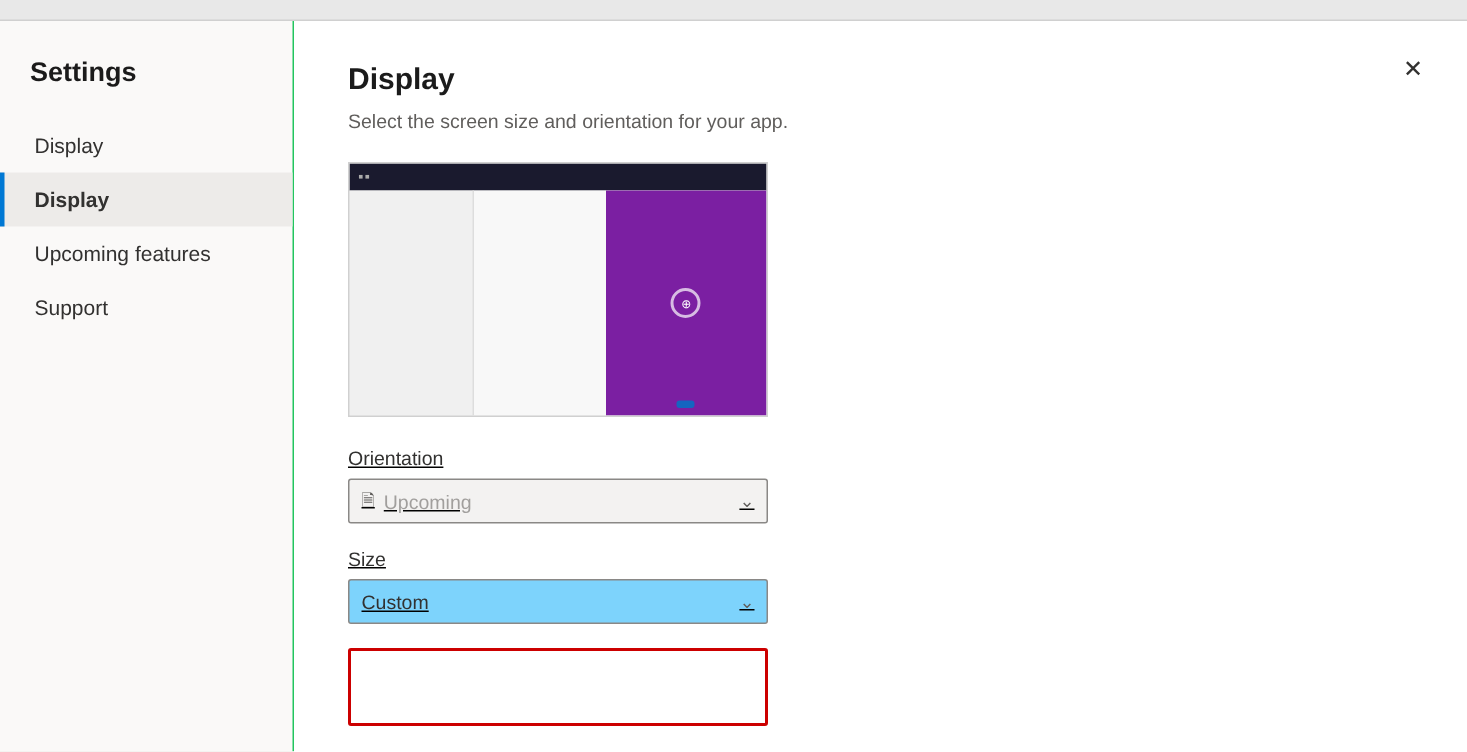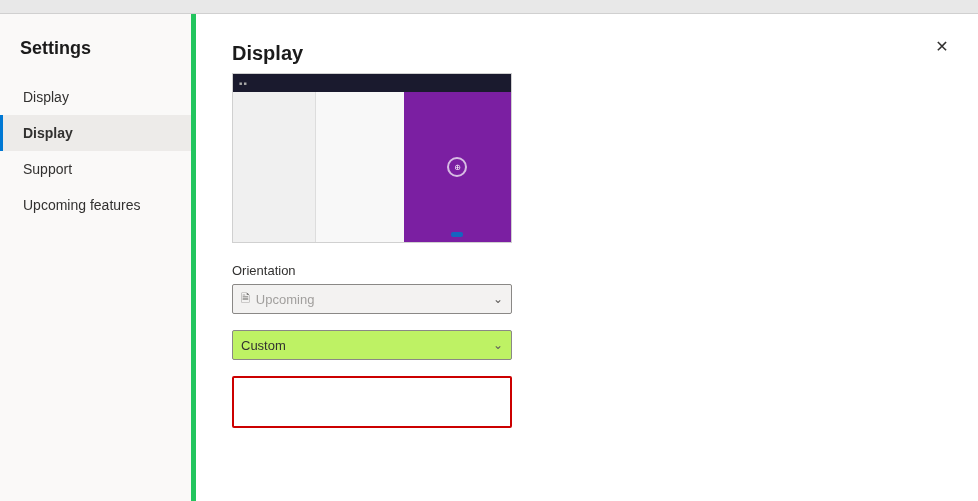--- a/index.html
+++ b/index.html
@@ -22,21 +22,21 @@
     .main-area {
       display: flex;
       flex: 1;
       overflow: hidden;
     }
 
     
     .sidebar {
       width: 196px;
       background: #faf9f8;
-      border-right: 5px solid #22c55e;
+      border-right: 1px solid #22c55e;
       padding-top: 8px;
       flex-shrink: 0;
     }
 
     .sidebar-title {
       font-size: 18px;
       font-weight: 600;
       color: #1b1b1b;
       padding: 16px 20px 20px 20px;
     }
@@ -174,34 +174,35 @@
       transform: translateX(-50%);
       width: 12px;
       height: 5px;
       background: #1565c0;
       border-radius: 2px;
     }
 
     
     .field-group {
       margin-bottom: 16px;
+      text-decoration: underline;
     }
 
     .field-label {
       font-size: 13px;
       color: #323130;
       margin-bottom: 6px;
       font-weight: 400;
     }
 
     .select-field {
       width: 280px;
       height: 30px;
       border: 1px solid #8a8886;
-      background: #bef264;
+      background: #7dd3fc;
       border-radius: 2px;
       padding: 0 8px;
       font-size: 13px;
       color: #323130;
       display: flex;
       align-items: center;
       justify-content: space-between;
       cursor: pointer;
     }
 
@@ -241,32 +242,33 @@
 
   <div class="sidebar">
     <div class="sidebar-title">Settings</div>
     <div class="sidebar-item">
       <span>Display</span>
     </div>
     <div class="sidebar-item active">
       <span>Display</span>
     </div>
     <div class="sidebar-item">
+      <span>Upcoming features</span>
+    </div>
+    <div class="sidebar-item">
       <span>Support</span>
     </div>
-    <div class="sidebar-item">
-      <span>Upcoming features</span>
-    </div>
   </div>
 
   <div class="content-area">
 
     <button class="close-btn">✕</button>
 
     <div class="content-title">Display</div>
+    <div class="content-subtitle">Select the screen size and orientation for your app.</div>
 
     <div class="preview-box">
       <div class="preview-inner">
         <div class="preview-top-bar">
           <span class="preview-top-bar-text">■ ■</span>
         </div>
         <div class="preview-body">
           <div class="preview-sidebar-sim"></div>
           <div class="preview-main-sim">
             <div class="preview-purple-panel">
@@ -285,20 +287,21 @@
       <div class="select-field disabled-look">
         <div style="display:flex;align-items:center;">
           <span class="select-icon">🗎</span>
           <span>Upcoming</span>
         </div>
         <span class="chevron">⌄</span>
       </div>
     </div>
 
     <div class="field-group">
+      <div class="field-label">Size</div>
       <div class="select-field">
         <span>Custom</span>
         <span class="chevron">⌄</span>
       </div>
     </div>
 
     <div class="custom-input-box"></div>
 
   </div>
 

